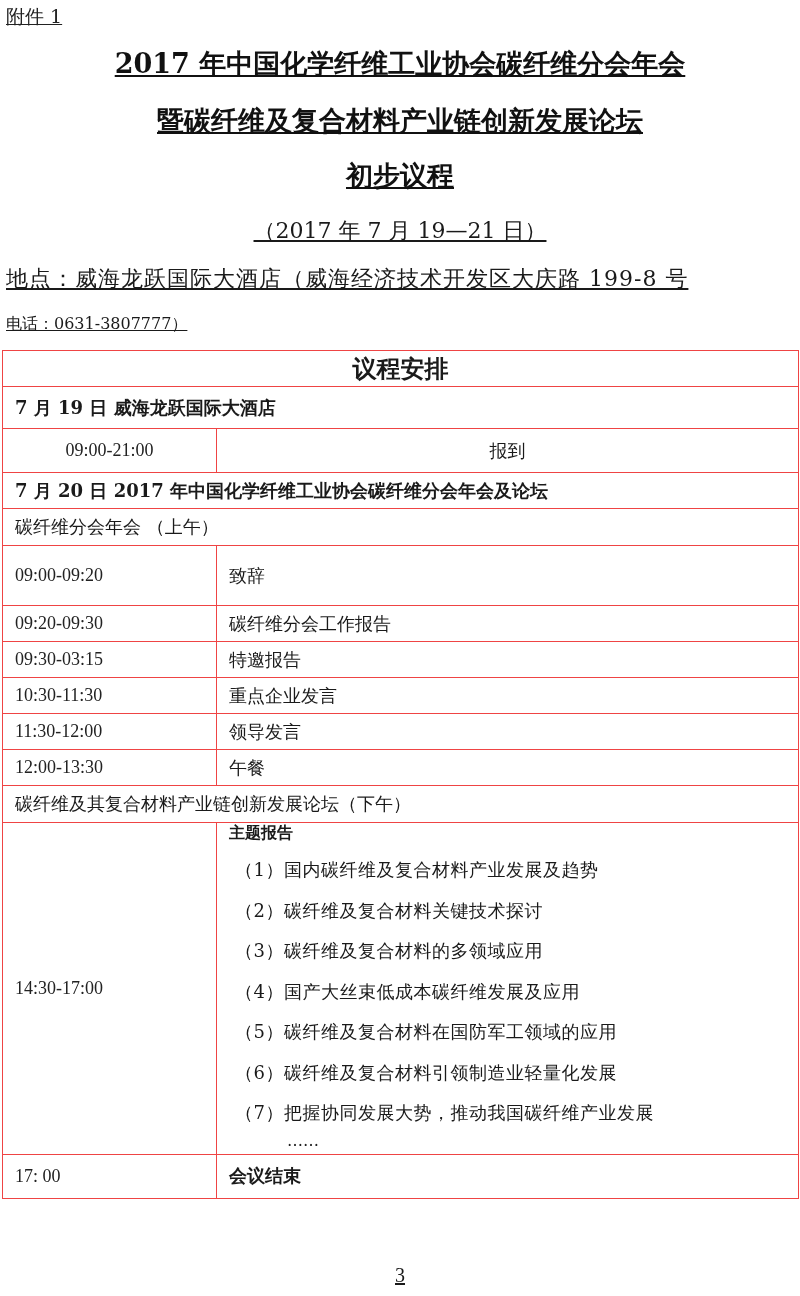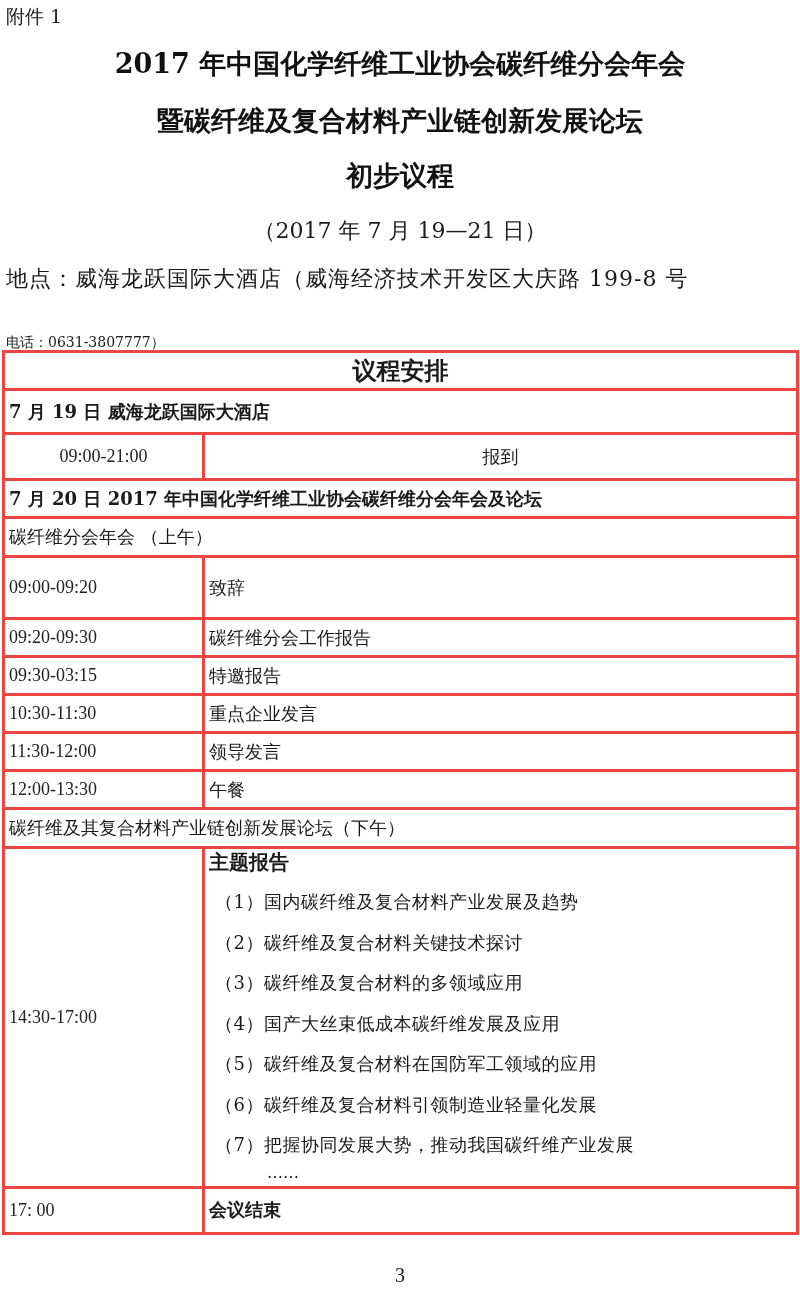--- a/index.html
+++ b/index.html
@@ -1,41 +1,41 @@
 <!DOCTYPE html>
 <html><head>
 <meta charset="utf-8">
 <style>
   html, body { margin:0; padding:0; background:#ffffff; }
   body { width:800px; height:1296px; position:relative; overflow:hidden;
          font-family: "DejaVu Serif", "Liberation Serif", serif; color:#1a1a1a; }
-  .abs { position:absolute; white-space:nowrap; }
+  .abs { position:absolute; white-space:nowrap;text-decoration:underline; }
   .annex { left:6px; top:4px; font-size:19px; color:#222; }
   .title { left:0; width:800px; text-align:center; font-weight:bold; font-size:27px; color:#111; }
   .t1 { top:46px; }
   .t2 { top:103px; }
   .t3 { top:158px; }
   .date { left:0; width:800px; text-align:center; top:216px; font-size:22px; }
   .loc { left:6px; top:264px; font-size:22px; letter-spacing:1px; }
-  .tel { left:6px; top:314px; font-size:14px;margin-top:20px; }
+  .tel { left:6px; top:314px; font-size:16px; }
   table.agenda { position:absolute; left:2px; top:350px; width:797px; border-collapse:collapse; font-size:18px; }
-  table.agenda td { border:3px solid #ef4444; padding:0 4px; vertical-align:middle; }
+  table.agenda td { border:1px solid #ef4444; padding:0 12px; vertical-align:middle; }
   .hdr td { text-align:center; font-weight:bold; font-size:24px; height:35px; border-bottom:1.5px solid #222; }
   .day td { font-weight:bold; font-size:18px; height:41px; }
   .sect td { font-size:18px; height:36px; }
   .time { width:189px; font-family:"Liberation Serif", serif; font-size:18px; color:#222; }
   .item { font-size:18px; }
   .r36 td { height:35px; }
   .r60 td { height:59px; }
   .r44 td { height:43px;text-align:center; }
   .big td { height:284px; }
   .end td { height:43px; border-top:1.5px solid #222; }
   .bold { font-weight:bold; }
   .topics { padding-top:8px; }
-  .topic-head { font-weight:bold; font-size:20px; margin-bottom:6px; }
+  .topic-head { font-weight:bold; font-size:16px; margin-bottom:6px; }
   .topic { font-size:18px; line-height:28.5px; padding-left:6px; letter-spacing:0.5px;margin-top:12px; }
   .ellipsis { padding-left:58px; font-size:16px; line-height:26px; }
   .pagenum { left:0; width:800px; text-align:center; top:1264px; font-size:20px; font-family:"Liberation Serif", serif; }
 </style>
 </head>
 <body>
 
 <div class="abs annex">附件 1</div>
 <div class="abs title t1">2017 年中国化学纤维工业协会碳纤维分会年会</div>
 <div class="abs title t2">暨碳纤维及复合材料产业链创新发展论坛</div>

